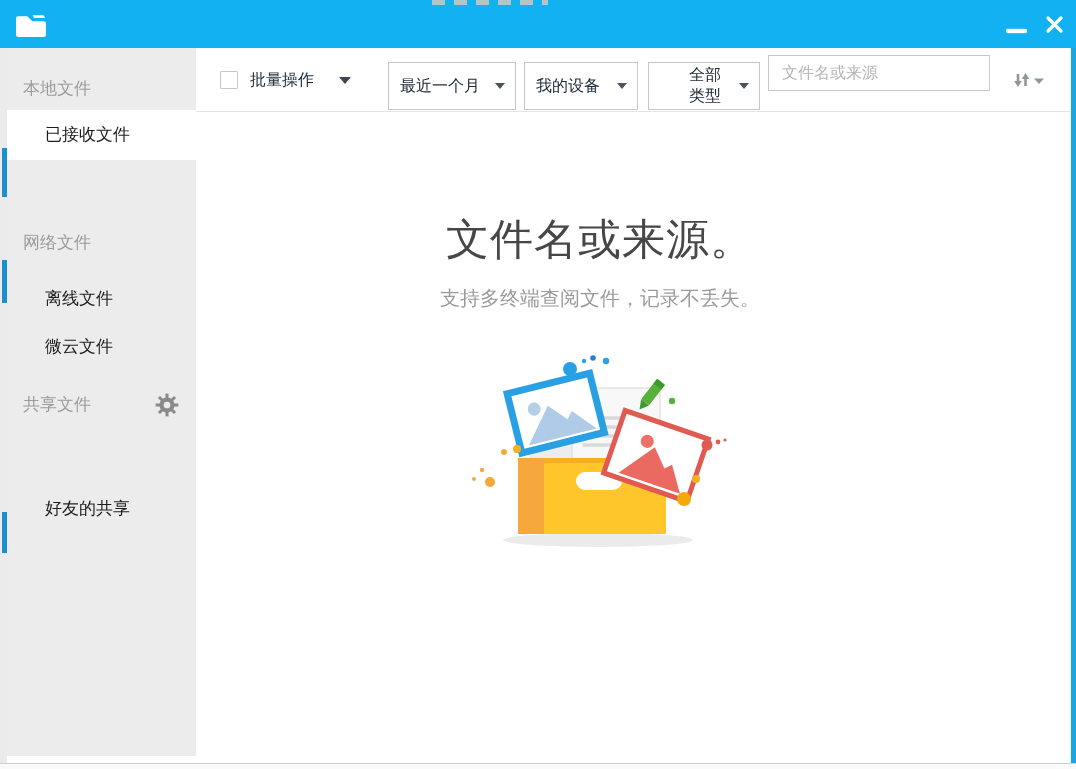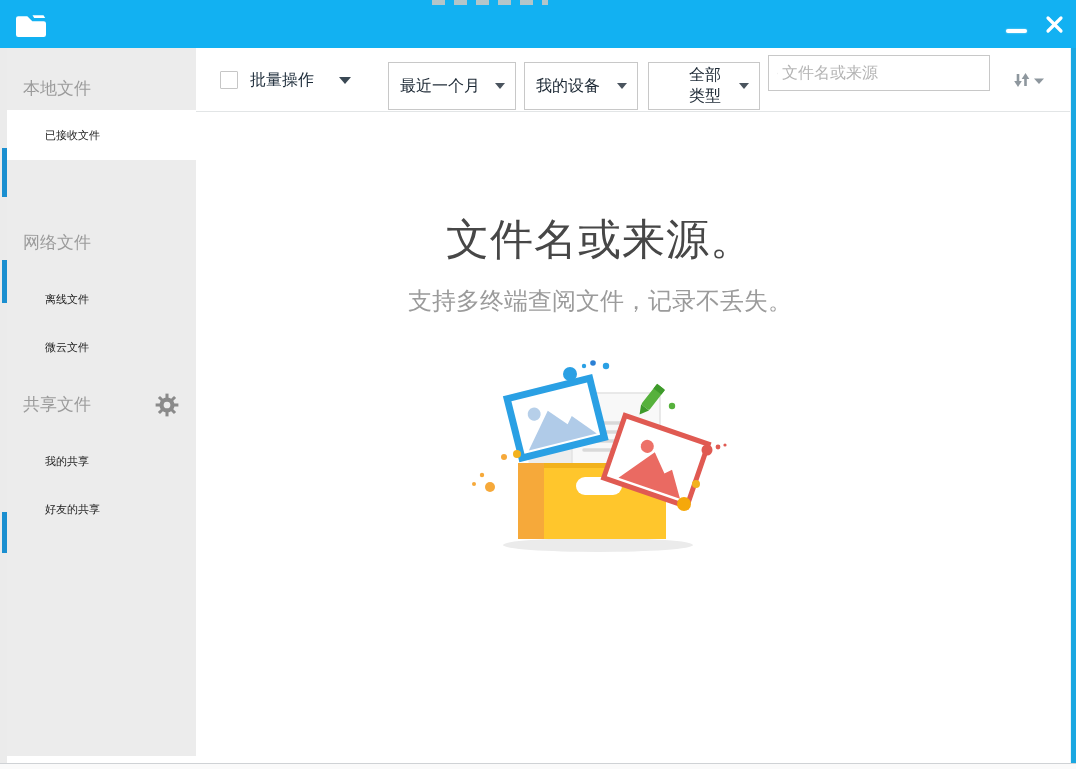--- a/index.html
+++ b/index.html
@@ -23,21 +23,21 @@
   .seg-a { top:100px; height:49px; }   
   .seg-b { top:212px; height:43px; }   
   .seg-c { top:464px; height:41px; }   
   .edge-right { position:absolute; right:0; top:48px; width:6px; height:721px; background:#1aa7e1; border-left:1px solid #e8f4fa; }
 
   
   .sidebar { position:absolute; left:7px; top:48px; width:189px; height:708px; background:#ececec; }
   .side-header { position:absolute; left:0; width:100%; height:42px; line-height:42px; padding-left:16px;
     font-size:17px; color:#9b9b9b; }
   .side-item { position:absolute; left:0; width:100%; height:50px; line-height:50px; padding-left:38px;
-    font-size:11px; color:#1c1c1c; cursor:pointer; }
+    font-size:17px; color:#1c1c1c; cursor:pointer; }
   .side-item.selected { background:#ffffff; }
   .gear-wrap { position:absolute; right:16px; top:8px; cursor:pointer; }
 
   
   .main { position:absolute; left:196px; top:48px; width:874px; height:715px; background:#ffffff; }
   .toolbar { position:absolute; left:0; top:0; width:100%; height:64px; background:#ffffff; border-bottom:1px solid #e2e5e6; }
   .checkbox { position:absolute; left:24px; top:23px; width:18px; height:18px; border:1px solid #c6c6c6; border-radius:1px; background:#fff; cursor:pointer; }
   .batch { position:absolute; left:54px; top:0; height:64px; display:flex; align-items:center; gap:25px;
     font-size:16px; color:#1c2b39; cursor:pointer; }
   .tri { width:0; height:0; border-left:6px solid transparent; border-right:6px solid transparent; border-top:7px solid #3a4854; }
@@ -52,21 +52,21 @@
     display:flex; align-items:center; padding-left:8px; }
   .search input { border:none; outline:none; flex:1; height:100%; font-size:16px; color:#333; padding-left:4px;
     font-family:"Liberation Sans","DejaVu Sans",sans-serif; background:transparent; }
   .search input::placeholder { color:#b4b4b4; }
   .sort-wrap { position:absolute; left:816px; top:23px; cursor:pointer; }
 
   
   .content { position:absolute; left:0; top:65px; width:100%; height:650px; background:#ffffff; }
   .empty { position:absolute; left:144px; top:98px; width:520px; text-align:center; }
   .empty-title { font-size:43px; color:#474747; font-weight:400; letter-spacing:1px; }
-  .empty-sub { margin-top:16px; font-size:24px; color:#9b9b9b; }
+  .empty-sub { margin-top:16px; font-size:20px; color:#9b9b9b; }
   .illus { margin-top:40px; }
 
   
   .bottom-line { position:absolute; left:0; top:763px; width:1076px; height:1px; background:#cfd2d5; }
   .bottom-pad { position:absolute; left:0; top:764px; width:1076px; height:5px; background:#fafafa; }
 </style>
 </head>
 <body>
 
 <div class="screen">
@@ -121,21 +121,20 @@
             <rect x="10.6" y="1.5" width="2.8" height="5" transform="rotate(45 12 12)"></rect>
             <rect x="10.6" y="17.5" width="2.8" height="5" transform="rotate(45 12 12)"></rect>
             <rect x="1.5" y="10.6" width="5" height="2.8" transform="rotate(45 12 12)"></rect>
             <rect x="17.5" y="10.6" width="5" height="2.8" transform="rotate(45 12 12)"></rect>
             <circle cx="12" cy="12" r="7"></circle>
           </g>
           <circle cx="12" cy="12" r="3.1" fill="#ececec"></circle>
         </svg>
       </span>
     </div>
-    <div class="side-item" style="top:388px">我的共享</div>
     <div class="side-item" style="top:436px">好友的共享</div>
   </div>
 
   <div class="main">
 
     <div class="toolbar">
       <div class="checkbox"></div>
       <div class="batch">
         <span>批量操作</span>
         <i class="tri"></i>

